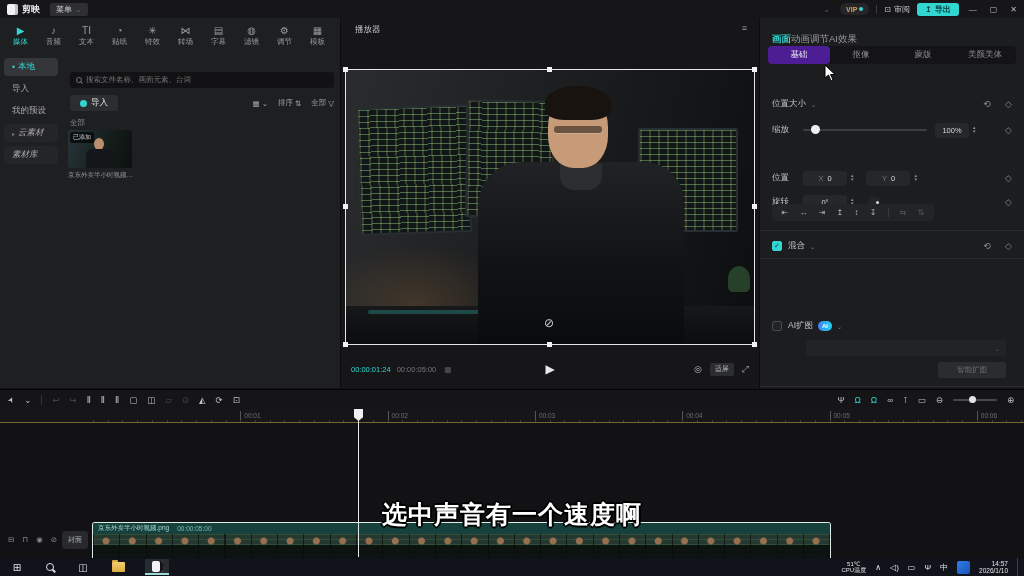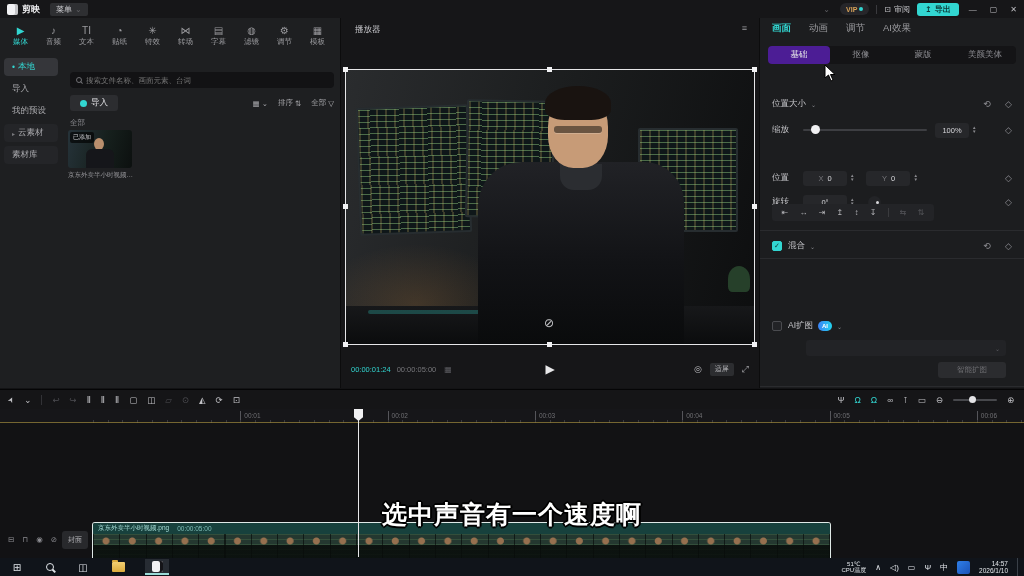--- a/index.html
+++ b/index.html
@@ -36,29 +36,29 @@
   .mtab { width:33px; display:flex; flex-direction:column; align-items:center; justify-content:center; gap:1px; color:#9b9b9f; }
   .mtab .mico { font-size:10px; line-height:10px; }
   .mtab .mlbl { font-size:7.5px; }
   .mtab.active { color:#32d6d1; }
 
   
   #media-side { position:absolute; left:0; top:36px; width:62px; height:334px; }
   .sitem { margin:4px 4px 0 4px; height:18px; border-radius:4px; display:flex; align-items:center; padding-left:8px;
     font-size:8.5px; color:#aaaaae; gap:3px; }
   .sitem.active { background:#35363a; color:#32d6d1; }
-  .sitem.pill { background:#242528; }
+  .sitem.pill { background:#242528;font-style:italic; }
   .scaret { font-size:6px; color:#77777b; }
 
   
   #media-content { position:absolute; left:62px; top:36px; width:279px; height:334px; }
   .searchbar { position:absolute; left:8px; top:18px; width:264px; height:16px; background:#121214; border-radius:4px;
     display:flex; align-items:center; padding:0 6px; gap:4px; }
   .searchbar input { background:transparent; border:0; outline:0; color:#8b8b90; font-size:7.5px; width:100%;
-    font-family:Liberation Sans, sans-serif; }
+    font-family:Liberation Mono, monospace; }
   .mag { width:6px; height:6px; border:1px solid #6f6f73; border-radius:50%; position:relative; flex:none; }
   .mag::after { content:""; position:absolute; width:3px; height:1px; background:#6f6f73; transform:rotate(45deg); right:-2px; bottom:-1px; }
   .import-row { position:absolute; left:8px; top:41px; width:264px; height:16px; display:flex; align-items:center; }
   .import-btn { height:16px; padding:0 10px; background:#2c2d30; border-radius:3px; display:flex; align-items:center; gap:4px;
     font-size:8.5px; color:#e4e4e7; }
   .imp-dot { width:7px; height:7px; border-radius:50%; background:#32d6d1; }
   .mini-ctl { font-size:7.5px; color:#a6a6aa; display:flex; align-items:center; gap:2px; margin-left:10px; }
   .import-row .spring { flex:1; }
   .group-lbl { position:absolute; left:8px; top:64px; font-size:7.5px; color:#8b8b90; }
   .thumb { position:absolute; left:6px; top:76px; width:64px; height:38px; border-radius:3px; overflow:hidden;
@@ -101,21 +101,21 @@
   .t-cur { font-size:7.5px; color:#32d6d1; }
   .t-dur { font-size:7.5px; color:#77777b; margin-left:6px; }
   .q-ico { font-size:8px; color:#5e5e63; margin-left:8px; }
   .play-ctr { position:absolute; left:0; right:0; text-align:center; font-size:12px; color:#e8e8ea; }
   .pb-right { margin-left:auto; display:flex; align-items:center; gap:8px; z-index:2; }
   .fit-chip { height:13px; padding:0 5px; background:#2c2d30; border-radius:2px; font-size:7px; color:#b8b8bc;
     display:flex; align-items:center; }
   .pb-ico { font-size:9px; color:#b8b8bc; }
 
   
-  #insp-tabs { position:absolute; left:12px; top:4px; display:flex; gap:18px; }
+  #insp-tabs { position:absolute; left:12px; top:15px; display:flex; }
   .itab { font-size:9.5px; color:#9b9b9f; }
   .itab.active { color:#32d6d1; font-weight:bold; }
   #insp-subtabs { position:absolute; left:8px; top:28px; width:248px; height:18px; background:#141416; border-radius:4px; display:flex; }
   .stab { flex:1; display:flex; align-items:center; justify-content:center; font-size:8.5px; color:#8b8b90; border-radius:4px; }
   .stab.active { background:#4c1d95; color:#e8e8ea; }
   .irow { position:absolute; left:12px; width:240px; height:16px; display:flex; align-items:center; }
   .ilabel { font-size:8.5px; color:#c6c6ca; }
   .r-icons { margin-left:auto; display:flex; gap:14px; font-size:9px; color:#8b8b90; }
   .slider { position:relative; height:2px; background:#3d3e42; border-radius:1px; }
   .slider .knob { position:absolute; top:-4px; width:9px; height:9px; border-radius:50%; background:#f0f0f2; }

